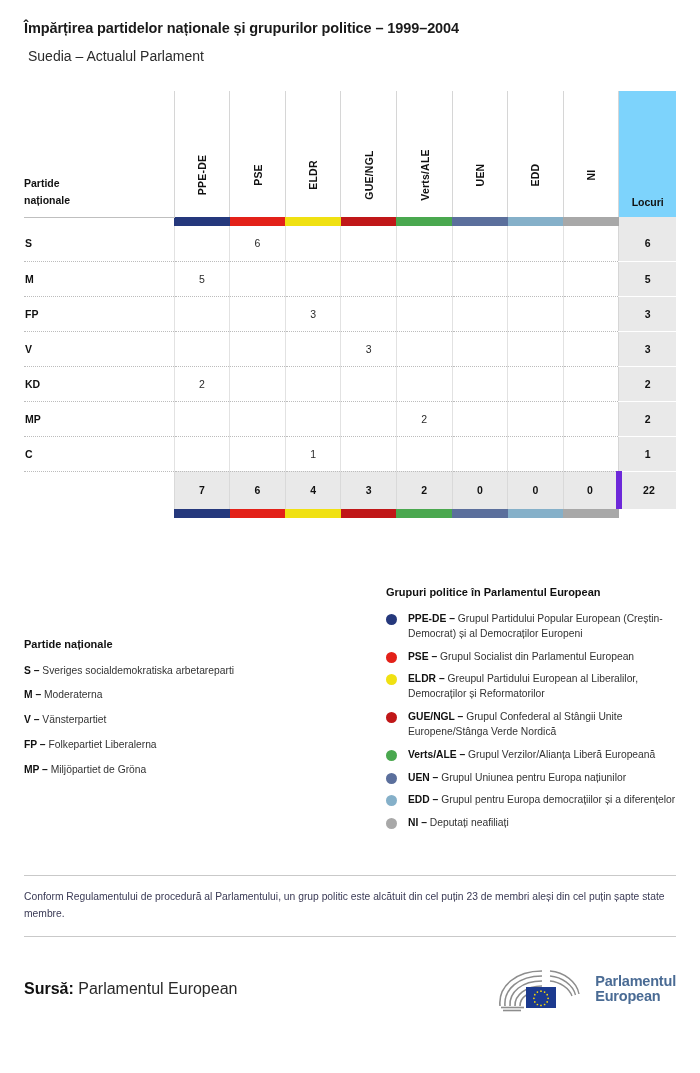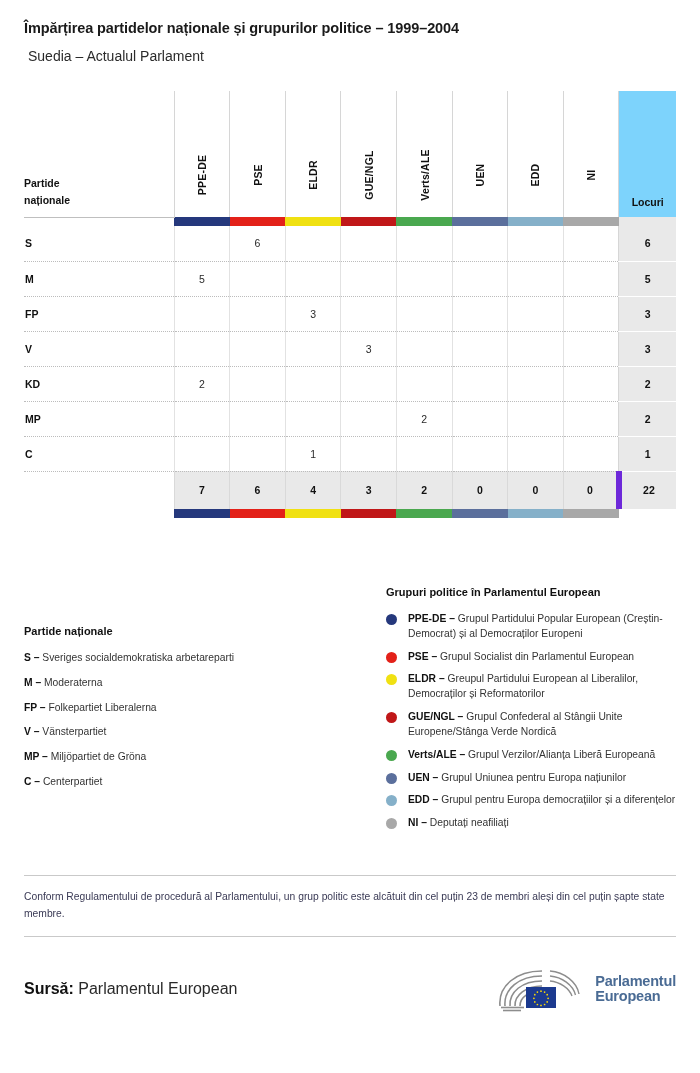--- a/index.html
+++ b/index.html
@@ -306,24 +306,23 @@
         </tbody>
     </table>
   </div>
 
   <div class="legends">
     <div class="legend-left">
       <div class="legend-title">Partide naționale</div>
       <div id="nat-list">
           <div class="lg-row"><span class="abbr">S –</span><span> Sveriges socialdemokratiska arbetareparti</span></div>
           <div class="lg-row"><span class="abbr">M –</span><span> Moderaterna</span></div>
+          <div class="lg-row"><span class="abbr">V –</span><span> Vänsterpartiet</span></div>
           <div class="lg-row"><span class="abbr">FP –</span><span> Folkepartiet Liberalerna</span></div>
-          <div class="lg-row"><span class="abbr">V –</span><span> Vänsterpartiet</span></div>
           <div class="lg-row"><span class="abbr">MP –</span><span> Miljöpartiet de Gröna</span></div>
-          <div class="lg-row"><span class="abbr">C –</span><span> Centerpartiet</span></div>
         </div>
     </div>
     <div class="legend-right">
       <div class="legend-title">Grupuri politice în Parlamentul European</div>
       <div id="grp-list">
           <div class="grp-row">
             <span class="dot" style="background: rgb(37, 56, 124);"></span>
             <span class="grp-txt"><span class="abbr">PPE-DE –</span><span> Grupul Partidului Popular European (Creștin-Democrat) și al Democraților Europeni</span></span>
           </div>
           <div class="grp-row">

